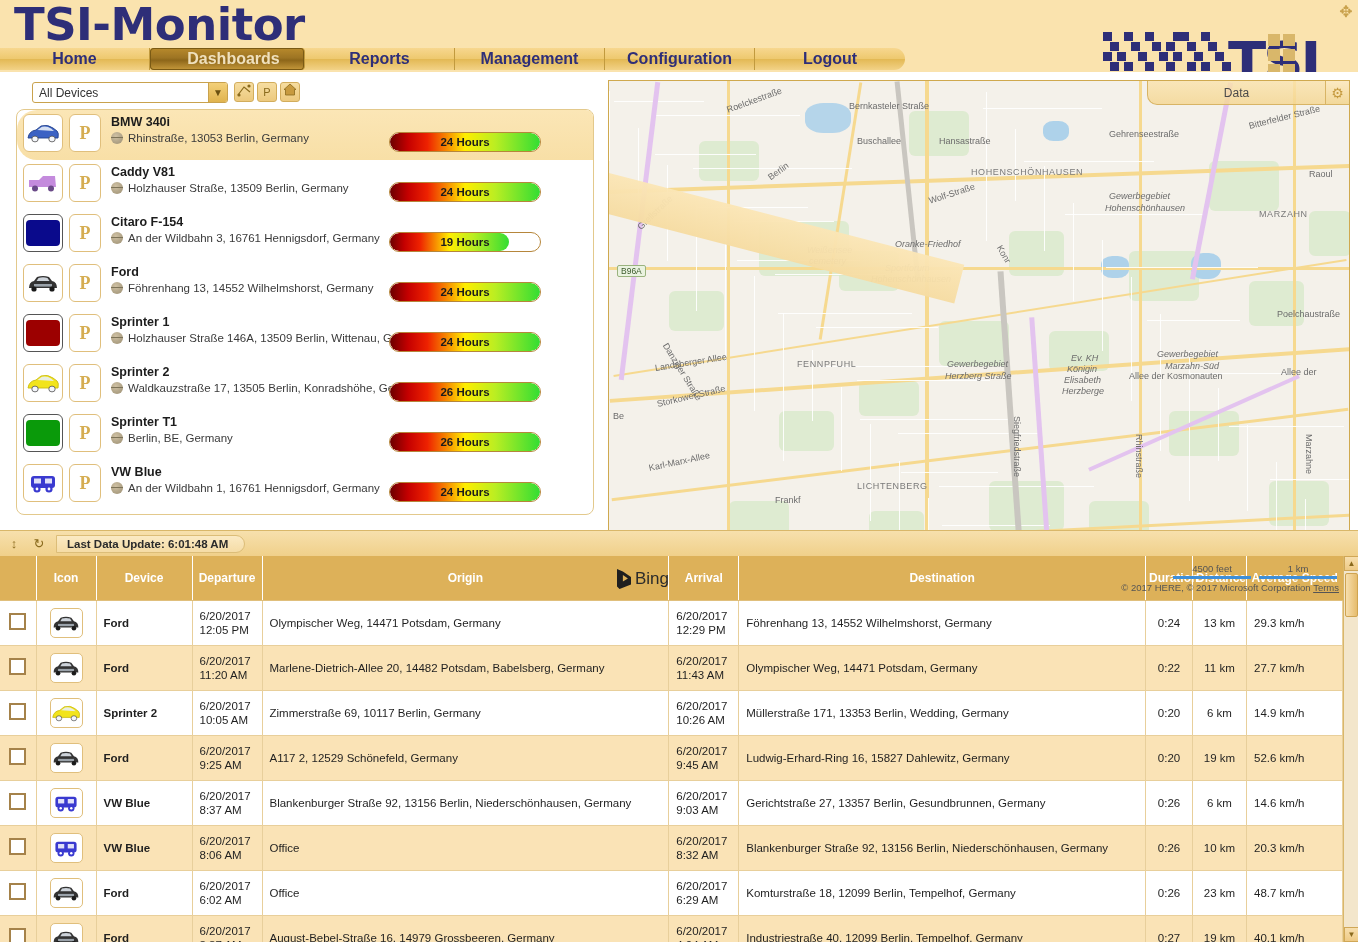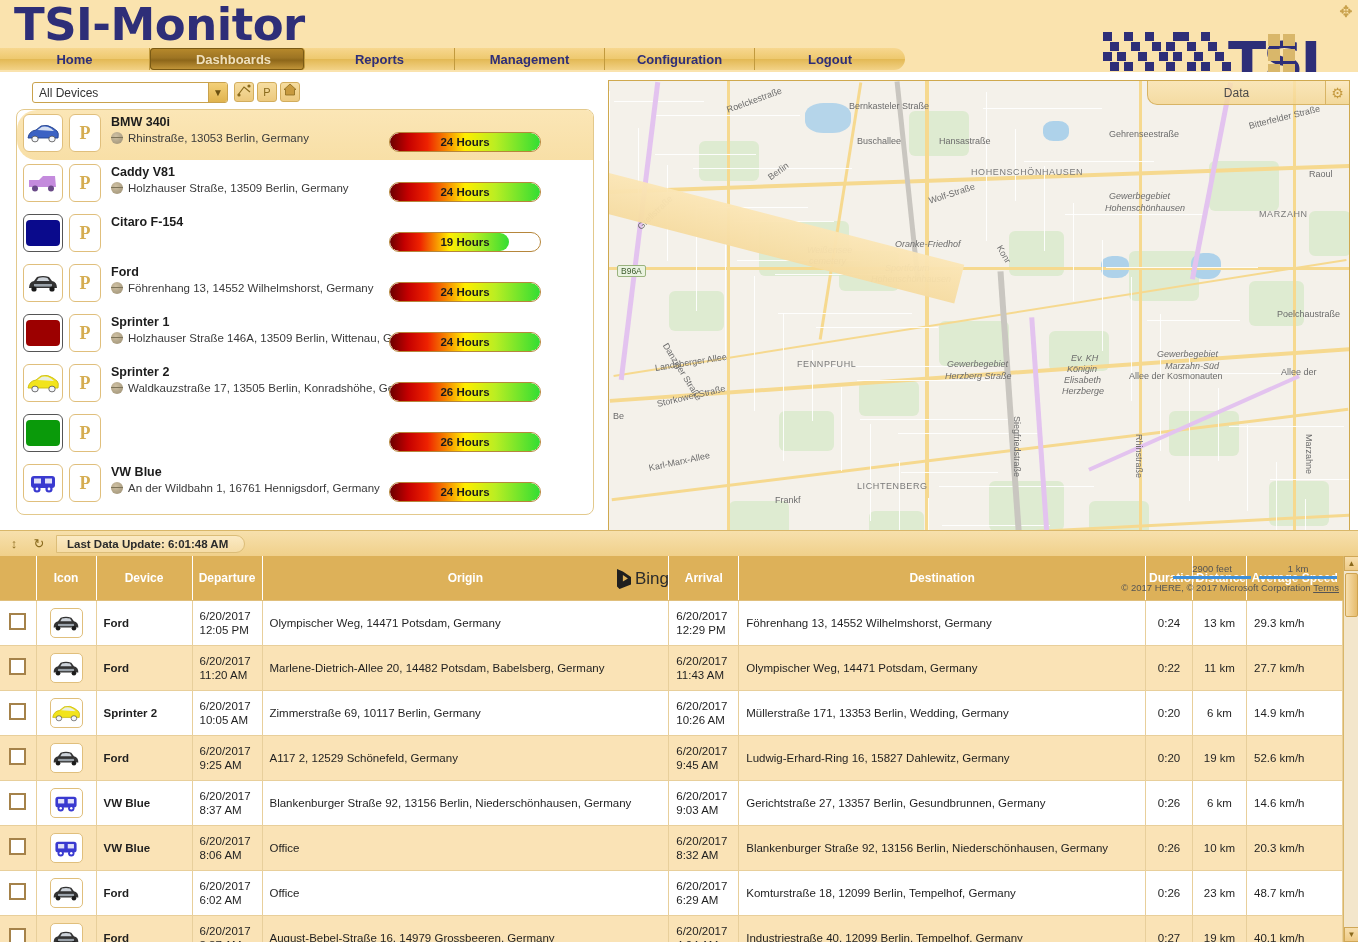--- a/index.html
+++ b/index.html
@@ -48,21 +48,21 @@
   
   .navbar {
     position:absolute; left:0; top:48px; height:22px; width: 905px;
     background: linear-gradient(to bottom,#f7d78f 0%, #eec96f 48%, #e3b955 52%, #f2d287 100%);
     border-top-right-radius: 12px; border-bottom-right-radius: 12px;
     display:flex; align-items:stretch;
   }
   .nav-tab {
     flex: 0 0 auto;
     display:flex; align-items:center; justify-content:center;
-    color:#2e2e78; font-size:13px; font-weight:bold;
+    color:#2e2e78; font-size:16px; font-weight:bold;
     border-right:1px solid #c19a3e;
     cursor:pointer;
     position:relative;
   }
   .nav-tab:last-child { border-right:none; }
   .nav-tab.active {
     background: linear-gradient(to bottom,#b88a2c 0%, #9d7423 45%, #8d6619 55%, #c79a3c 100%);
     color:#efe0bd;
     border-radius:4px;
     box-shadow: inset 0 0 0 1px #7a5a14;
@@ -449,20 +449,24 @@
               </div>
             </div>
           </div>
           <div class="device-row">
             <div class="dev-icon plain">
               <span style="display:block;width:34px;height:26px;background:#0a0a8c;border-radius:4px"></span>
             </div>
             <div class="dev-p">P</div>
             <div class="dev-text">
               <div class="dev-name">Citaro F-154</div>
+              <div class="dev-addr">
+                <span class="globe-ico"></span>
+                <span>An der Wildbahn 3, 16761 Hennigsdorf, Germany</span>
+              </div>
             </div>
             <div class="dev-bar-wrap">
               <div class="hours-bar">
                 <div class="hours-fill" style="width:79%"></div>
                 <div class="hours-label">19 Hours</div>
               </div>
             </div>
           </div>
           <div class="device-row">
             <div class="dev-icon">
@@ -530,20 +534,27 @@
                 <div class="hours-fill" style="width:100%"></div>
                 <div class="hours-label">26 Hours</div>
               </div>
             </div>
           </div>
           <div class="device-row">
             <div class="dev-icon plain">
               <span style="display:block;width:34px;height:26px;background:#0a9a0a;border-radius:4px"></span>
             </div>
             <div class="dev-p">P</div>
+            <div class="dev-text">
+              <div class="dev-name">Sprinter T1</div>
+              <div class="dev-addr">
+                <span class="globe-ico"></span>
+                <span>Berlin, BE, Germany</span>
+              </div>
+            </div>
             <div class="dev-bar-wrap">
               <div class="hours-bar">
                 <div class="hours-fill" style="width:100%"></div>
                 <div class="hours-label">26 Hours</div>
               </div>
             </div>
           </div>
           <div class="device-row">
             <div class="dev-icon">
               <svg width="34" height="26" viewBox="0 0 34 26">
@@ -722,21 +733,21 @@
         <div class="map-gear">⚙</div>
       </div>
 
       <div class="bing-logo">
         <span class="bing-b"></span>
         <span>Bing</span>
       </div>
 
       <div class="scale-wrap">
         <div class="scale-item">
-          <div class="scale-txt">2900 feet</div>
+          <div class="scale-txt">4500 feet</div>
           <div class="scale-bar"></div>
         </div>
         <div class="scale-item">
           <div class="scale-txt">1 km</div>
           <div class="scale-bar"></div>
         </div>
       </div>
 
       <div class="map-credit">
         <span>© 2017 HERE, © 2017 Microsoft Corporation</span>

